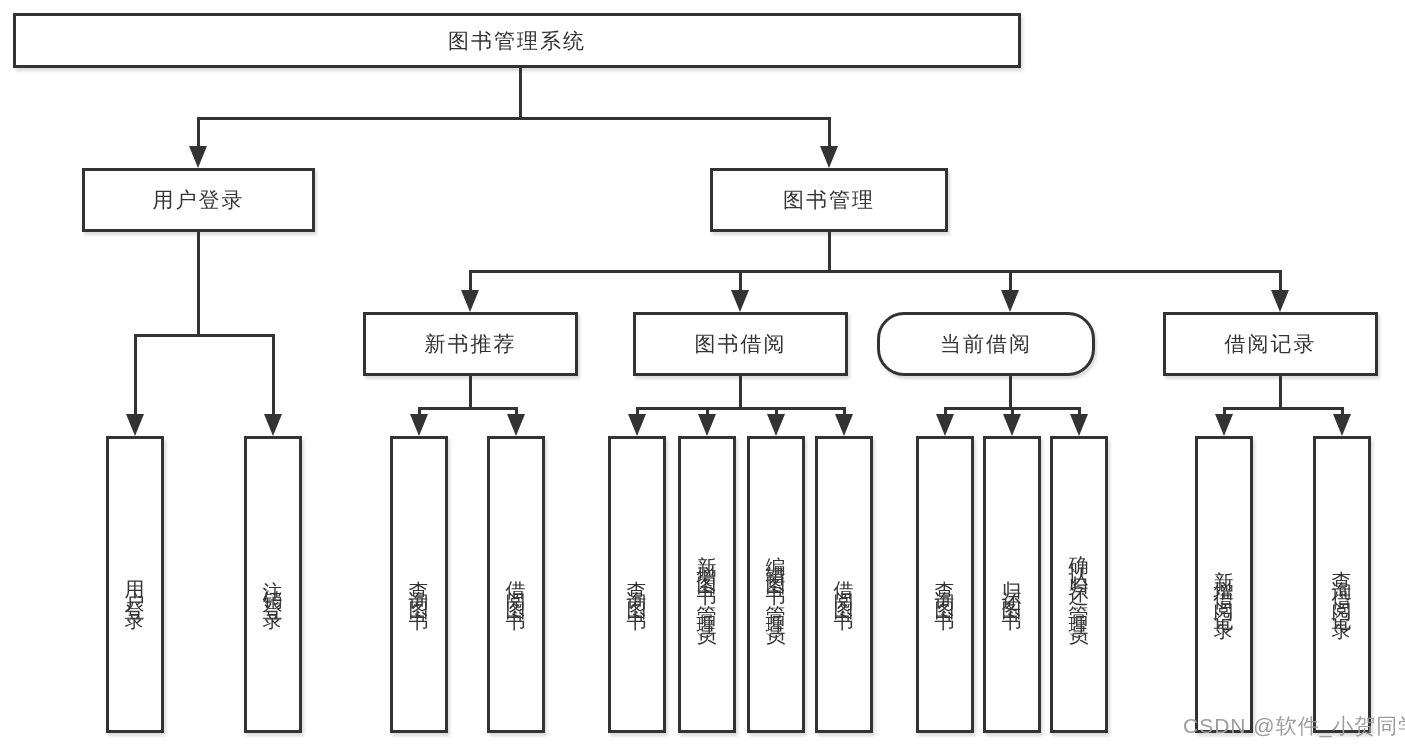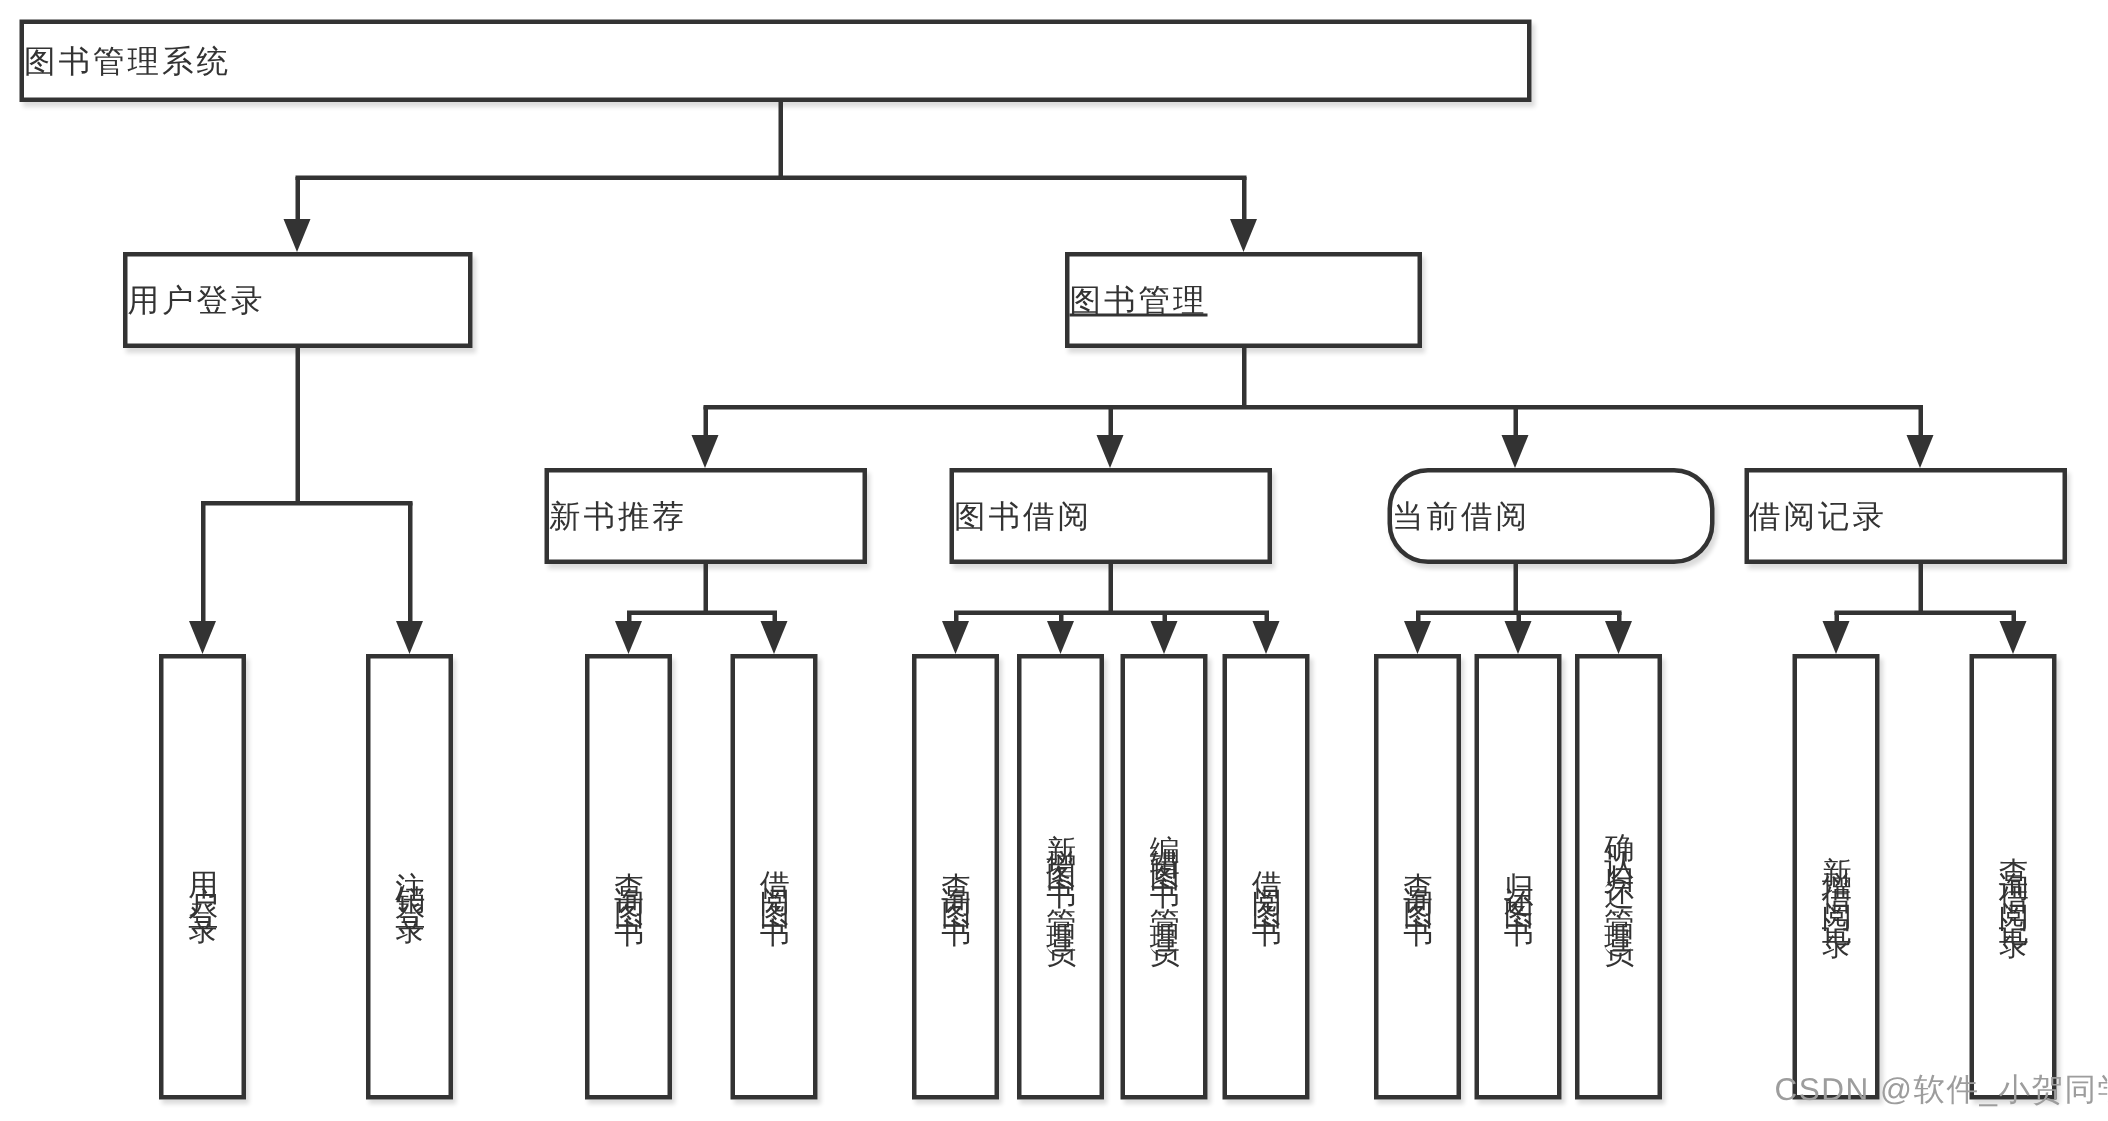--- a/index.html
+++ b/index.html
@@ -11,20 +11,21 @@
     height: 747px;
     background: #ffffff;
     overflow: hidden;
   }
   .hbox {
     position: absolute;
     border: 3px solid #333333;
     background: #ffffff;
     display: flex;
     align-items: center;
+    justify-content: center;
     font-size: 21px;
     color: #333333;
     letter-spacing: 2px;
     box-shadow: 2px 3px 3px rgba(0,0,0,0.14);
   }
   .vbox {
     position: absolute;
     width: 58px;
     height: 297px;
     border: 3px solid #333333;
@@ -78,31 +79,31 @@
 
 <div id="canvas">
 
   <div class="hbox" style="left:13px; top:13px; width:1008px; height:55px;">
     <span>图书管理系统</span>
   </div>
 
   <div class="hbox" style="left:82px; top:168px; width:233px; height:64px;">
     <span>用户登录</span>
   </div>
-  <div class="hbox" style="left:710px; top:168px; width:238px; height:64px;text-decoration:underline;">
+  <div class="hbox" style="left:710px; top:168px; width:238px; height:64px;">
     <span>图书管理</span>
   </div>
 
   <div class="hbox" style="left:633px; top:312px; width:215px; height:64px;">
     <span>图书借阅</span>
   </div>
   <div class="hbox" style="left:363px; top:312px; width:215px; height:64px;">
     <span>新书推荐</span>
   </div>
-  <div class="hbox" style="left:925px; top:312px; width:218px; height:64px;border-radius:27px;">
+  <div class="hbox" style="left:877px; top:312px; width:218px; height:64px;border-radius:27px;">
     <span>当前借阅</span>
   </div>
   <div class="hbox" style="left:1163px; top:312px; width:215px; height:64px;">
     <span>借阅记录</span>
   </div>
 
   <div class="vbox" style="left:106px; top:436px;">
     <span>用户登录</span>
   </div>
   <div class="vbox" style="left:244px; top:436px;">

